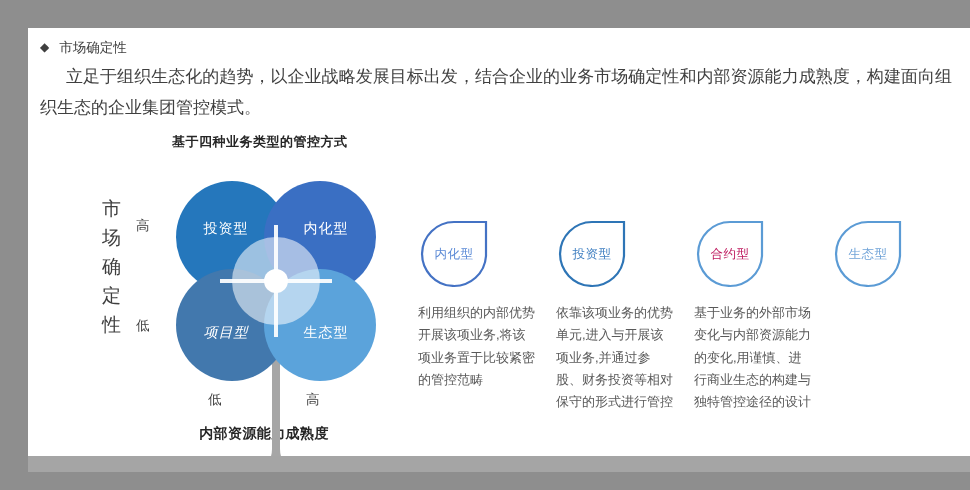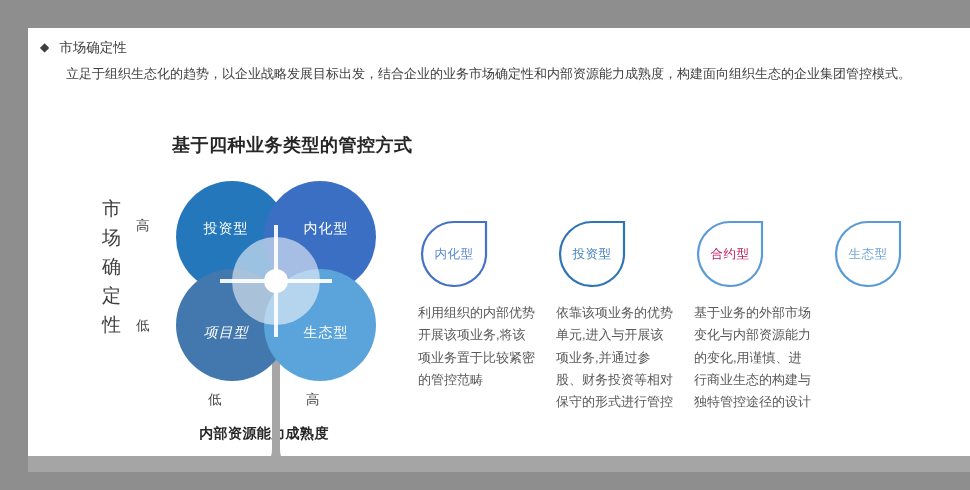--- a/index.html
+++ b/index.html
@@ -23,30 +23,30 @@
   }
 
   
   .header{position:absolute;left:12px;top:10px;right:18px;}
   .hd-title{
     display:flex;align-items:flex-start;gap:10px;
     font-size:13.5px;color:#3f3f3f;line-height:1.5;
   }
   .diamond{color:#3f3f3f;font-size:12px;line-height:1.5;}
   .hd-body{
-    margin-top:4px;font-size:13px;color:#3f3f3f;line-height:1.78;
+    margin-top:4px;font-size:17px;color:#3f3f3f;line-height:1.78;
     text-indent:26px;text-align:justify;
     letter-spacing:0px;
   }
 
   
   .chart{position:absolute;left:60px;top:105px;width:320px;height:335px;}
   .chart-title{
     position:absolute;left:84px;top:0;width:240px;
-    font-size:18px;font-weight:bold;color:#262626;letter-spacing:.5px;
+    font-size:13px;font-weight:bold;color:#262626;letter-spacing:.5px;
     white-space:nowrap;
   }
 
   
   .y-axis-name{
     position:absolute;left:14px;top:62px;width:16px;
     font-size:19px;color:#3f3f3f;line-height:1.52;
     text-align:center;
   }
   .y-hi{position:absolute;left:48px;top:84px;font-size:13.5px;color:#3f3f3f;}

